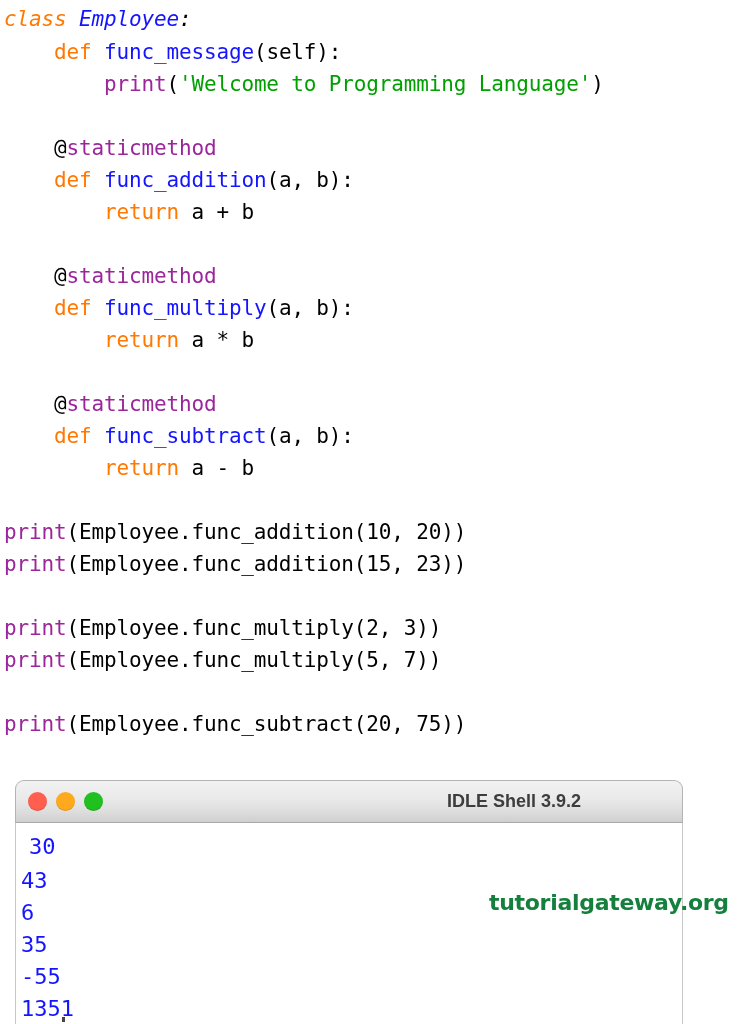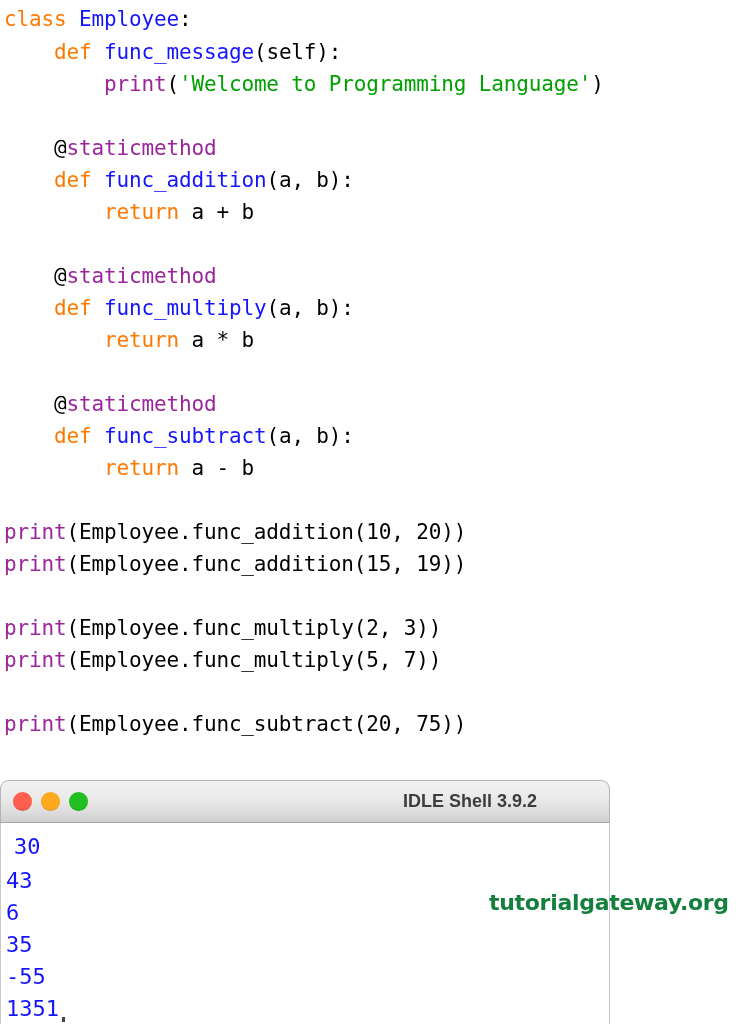--- a/index.html
+++ b/index.html
@@ -31,37 +31,37 @@
   .code-line {
     height: 32px;
     line-height: 32px;
     font-size: 21px;
     font-family: "DejaVu Sans Mono", "Liberation Mono", monospace;
     white-space: pre;
     color: #000000;
     padding-left: 4px;
     letter-spacing: -0.15px;
   }
-  .code-line:first-child { padding-top: 2px; height: 34px; line-height: 34px;}
+  .code-line:first-child { padding-top: 2px; height: 34px; line-height: 34px; font-style: italic;}
 
   
   .tok-kw      { color: #ff7800; }   
   .tok-cls     { color: #1414ff; }   
   .tok-def     { color: #1414ff; }
   .tok-str     { color: #00a000; }   
   .tok-builtin { color: #9b259b; }   
   .tok-deco    { color: #9b259b; }   
   .tok-plain   { color: #000000; }
 
   
   #shell-window {
     position: absolute;
-    left: 0;
+    left: 15px;
     top: 780px;
-    width: 610px;
+    width: 668px;
     height: 244px;
     box-sizing: border-box;
   }
   #shell-titlebar {
     position: relative;
     height: 43px;
     background: linear-gradient(to bottom, #f2f2f2 0%, #eaeaea 42%, #dcdcdc 78%, #cfcfcf 100%);
     border: 1px solid #b4b4b4;
     border-bottom: 1px solid #a8a8a8;
     border-radius: 9px 9px 0 0;
@@ -151,21 +151,21 @@
       <div class="code-line">&nbsp;</div>
       <div class="code-line"><span class="tok-plain">    @</span><span class="tok-deco">staticmethod</span></div>
       <div class="code-line"><span class="tok-plain">    </span><span class="tok-kw">def</span><span class="tok-plain"> </span><span class="tok-def">func_multiply</span><span class="tok-plain">(a, b):</span></div>
       <div class="code-line"><span class="tok-plain">        </span><span class="tok-kw">return</span><span class="tok-plain"> a * b</span></div>
       <div class="code-line">&nbsp;</div>
       <div class="code-line"><span class="tok-plain">    @</span><span class="tok-deco">staticmethod</span></div>
       <div class="code-line"><span class="tok-plain">    </span><span class="tok-kw">def</span><span class="tok-plain"> </span><span class="tok-def">func_subtract</span><span class="tok-plain">(a, b):</span></div>
       <div class="code-line"><span class="tok-plain">        </span><span class="tok-kw">return</span><span class="tok-plain"> a - b</span></div>
       <div class="code-line">&nbsp;</div>
       <div class="code-line"><span class="tok-builtin">print</span><span class="tok-plain">(Employee.func_addition(10, 20))</span></div>
-      <div class="code-line"><span class="tok-builtin">print</span><span class="tok-plain">(Employee.func_addition(15, 19))</span></div>
+      <div class="code-line"><span class="tok-builtin">print</span><span class="tok-plain">(Employee.func_addition(15, 23))</span></div>
       <div class="code-line">&nbsp;</div>
       <div class="code-line"><span class="tok-builtin">print</span><span class="tok-plain">(Employee.func_multiply(2, 3))</span></div>
       <div class="code-line"><span class="tok-builtin">print</span><span class="tok-plain">(Employee.func_multiply(5, 7))</span></div>
       <div class="code-line">&nbsp;</div>
       <div class="code-line"><span class="tok-builtin">print</span><span class="tok-plain">(Employee.func_subtract(20, 75))</span></div>
     </div>
 </div>
 
 <div id="shell-window">
 

